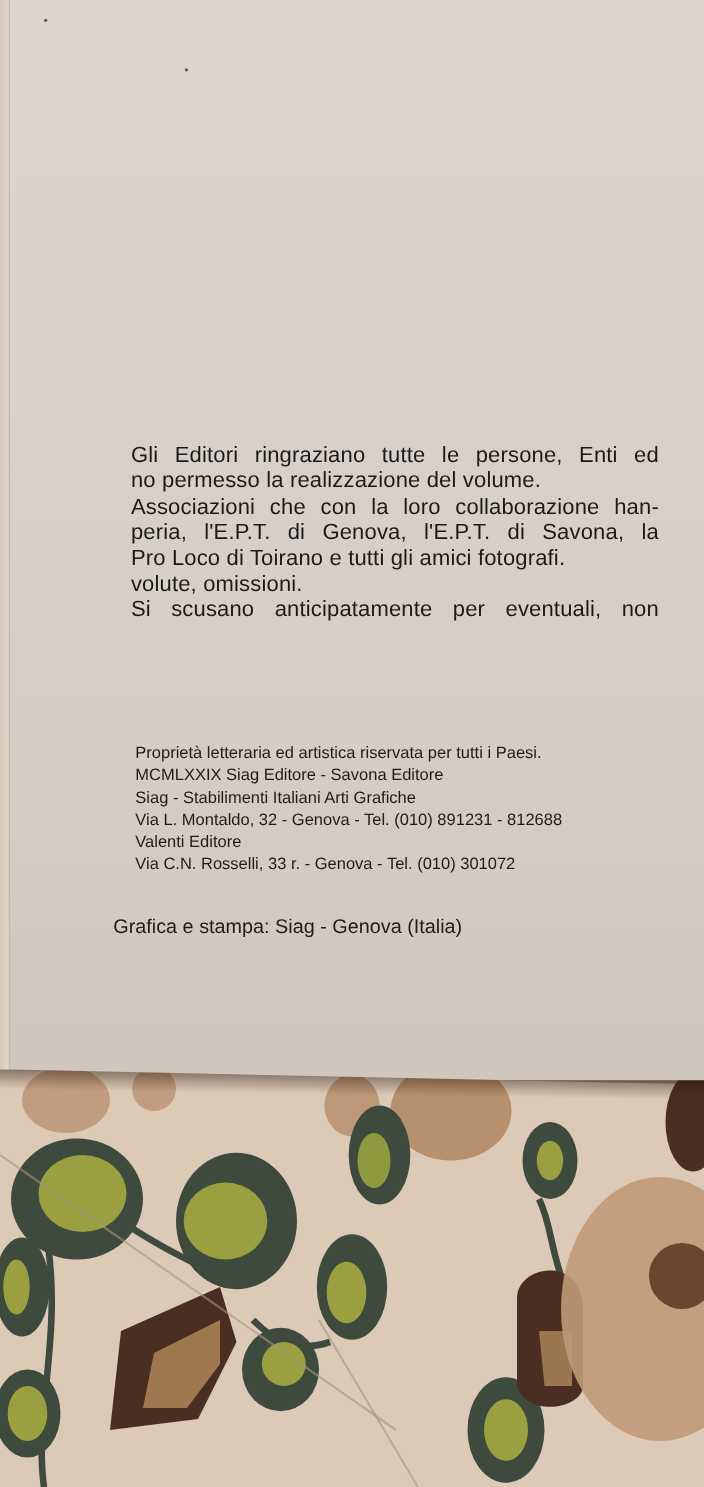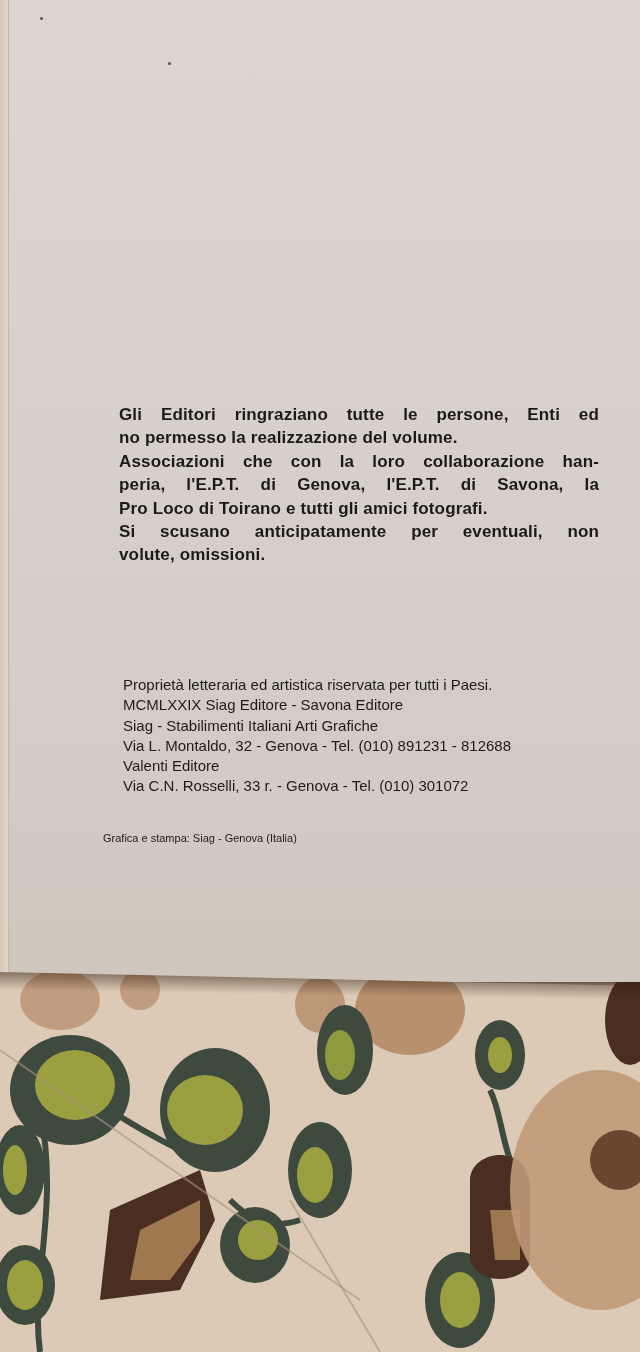--- a/index.html
+++ b/index.html
@@ -29,34 +29,33 @@
     }
     .shadow-line {
       position: absolute; left: 0; top: 970px; width: 640px; height: 20px;
       background: linear-gradient(180deg, rgba(50,30,15,0.55), rgba(50,30,15,0));
       transform: skewY(0.9deg);
       transform-origin: left top;
     }
     .speck { position: absolute; width: 3px; height: 3px; border-radius: 50%; background: #555; }
     .ack {
       position: absolute; left: 119px; top: 403px; width: 480px;
-      font-size: 17px; line-height: 23.4px; color: #1c1a19;
+      font-size: 20px; line-height: 23.4px; color: #1c1a19;
       letter-spacing: 0.15px;
-      font-weight: bold;
     }
     .ack .line { display: block; white-space: nowrap; text-align: justify; text-align-last: justify; }
     .ack .line.last { text-align-last: left; }
     .colophon {
       position: absolute; left: 123px; top: 675px; width: 480px;
       font-size: 15px; line-height: 20.3px; color: #1e1c1b;
     }
     .colophon .line { display: block; white-space: nowrap; }
     .credit {
       position: absolute; left: 103px; top: 832px;
-      font-size: 11px; color: #1e1c1b; white-space: nowrap;
+      font-size: 18px; color: #1e1c1b; white-space: nowrap;
     }
   </style>
 </head>
 <body>
 
 <div class="fabric">
   <svg width="640" height="392" viewBox="0 0 640 392">
 
     <ellipse cx="60" cy="40" rx="40" ry="30" fill="#b99170" opacity="0.8"></ellipse>
     <ellipse cx="140" cy="30" rx="20" ry="20" fill="#b99170" opacity="0.8"></ellipse>
@@ -110,22 +109,22 @@
   <div class="page-edge"></div>
   <span class="speck" style="left:40px; top:17px;"></span>
   <span class="speck" style="left:168px; top:62px;"></span>
 
   <div class="ack">
     <span class="line">Gli Editori ringraziano tutte le persone, Enti ed</span>
     <span class="line last">no permesso la realizzazione del volume.</span>
     <span class="line">Associazioni che con la loro collaborazione han-</span>
     <span class="line">peria, l'E.P.T. di Genova, l'E.P.T. di Savona, la</span>
     <span class="line last">Pro Loco di Toirano e tutti gli amici fotografi.</span>
+    <span class="line last">volute, omissioni.</span>
     <span class="line">Si scusano anticipatamente per eventuali, non</span>
-    <span class="line last">volute, omissioni.</span>
   </div>
 
   <div class="colophon">
     <span class="line">Proprietà letteraria ed artistica riservata per tutti i Paesi.</span>
     <span class="line">MCMLXXIX Siag Editore - Savona Editore</span>
     <span class="line">Siag - Stabilimenti Italiani Arti Grafiche</span>
     <span class="line">Via L. Montaldo, 32 - Genova - Tel. (010) 891231 - 812688</span>
     <span class="line">Valenti Editore</span>
     <span class="line">Via C.N. Rosselli, 33 r. - Genova - Tel. (010) 301072</span>
   </div>

